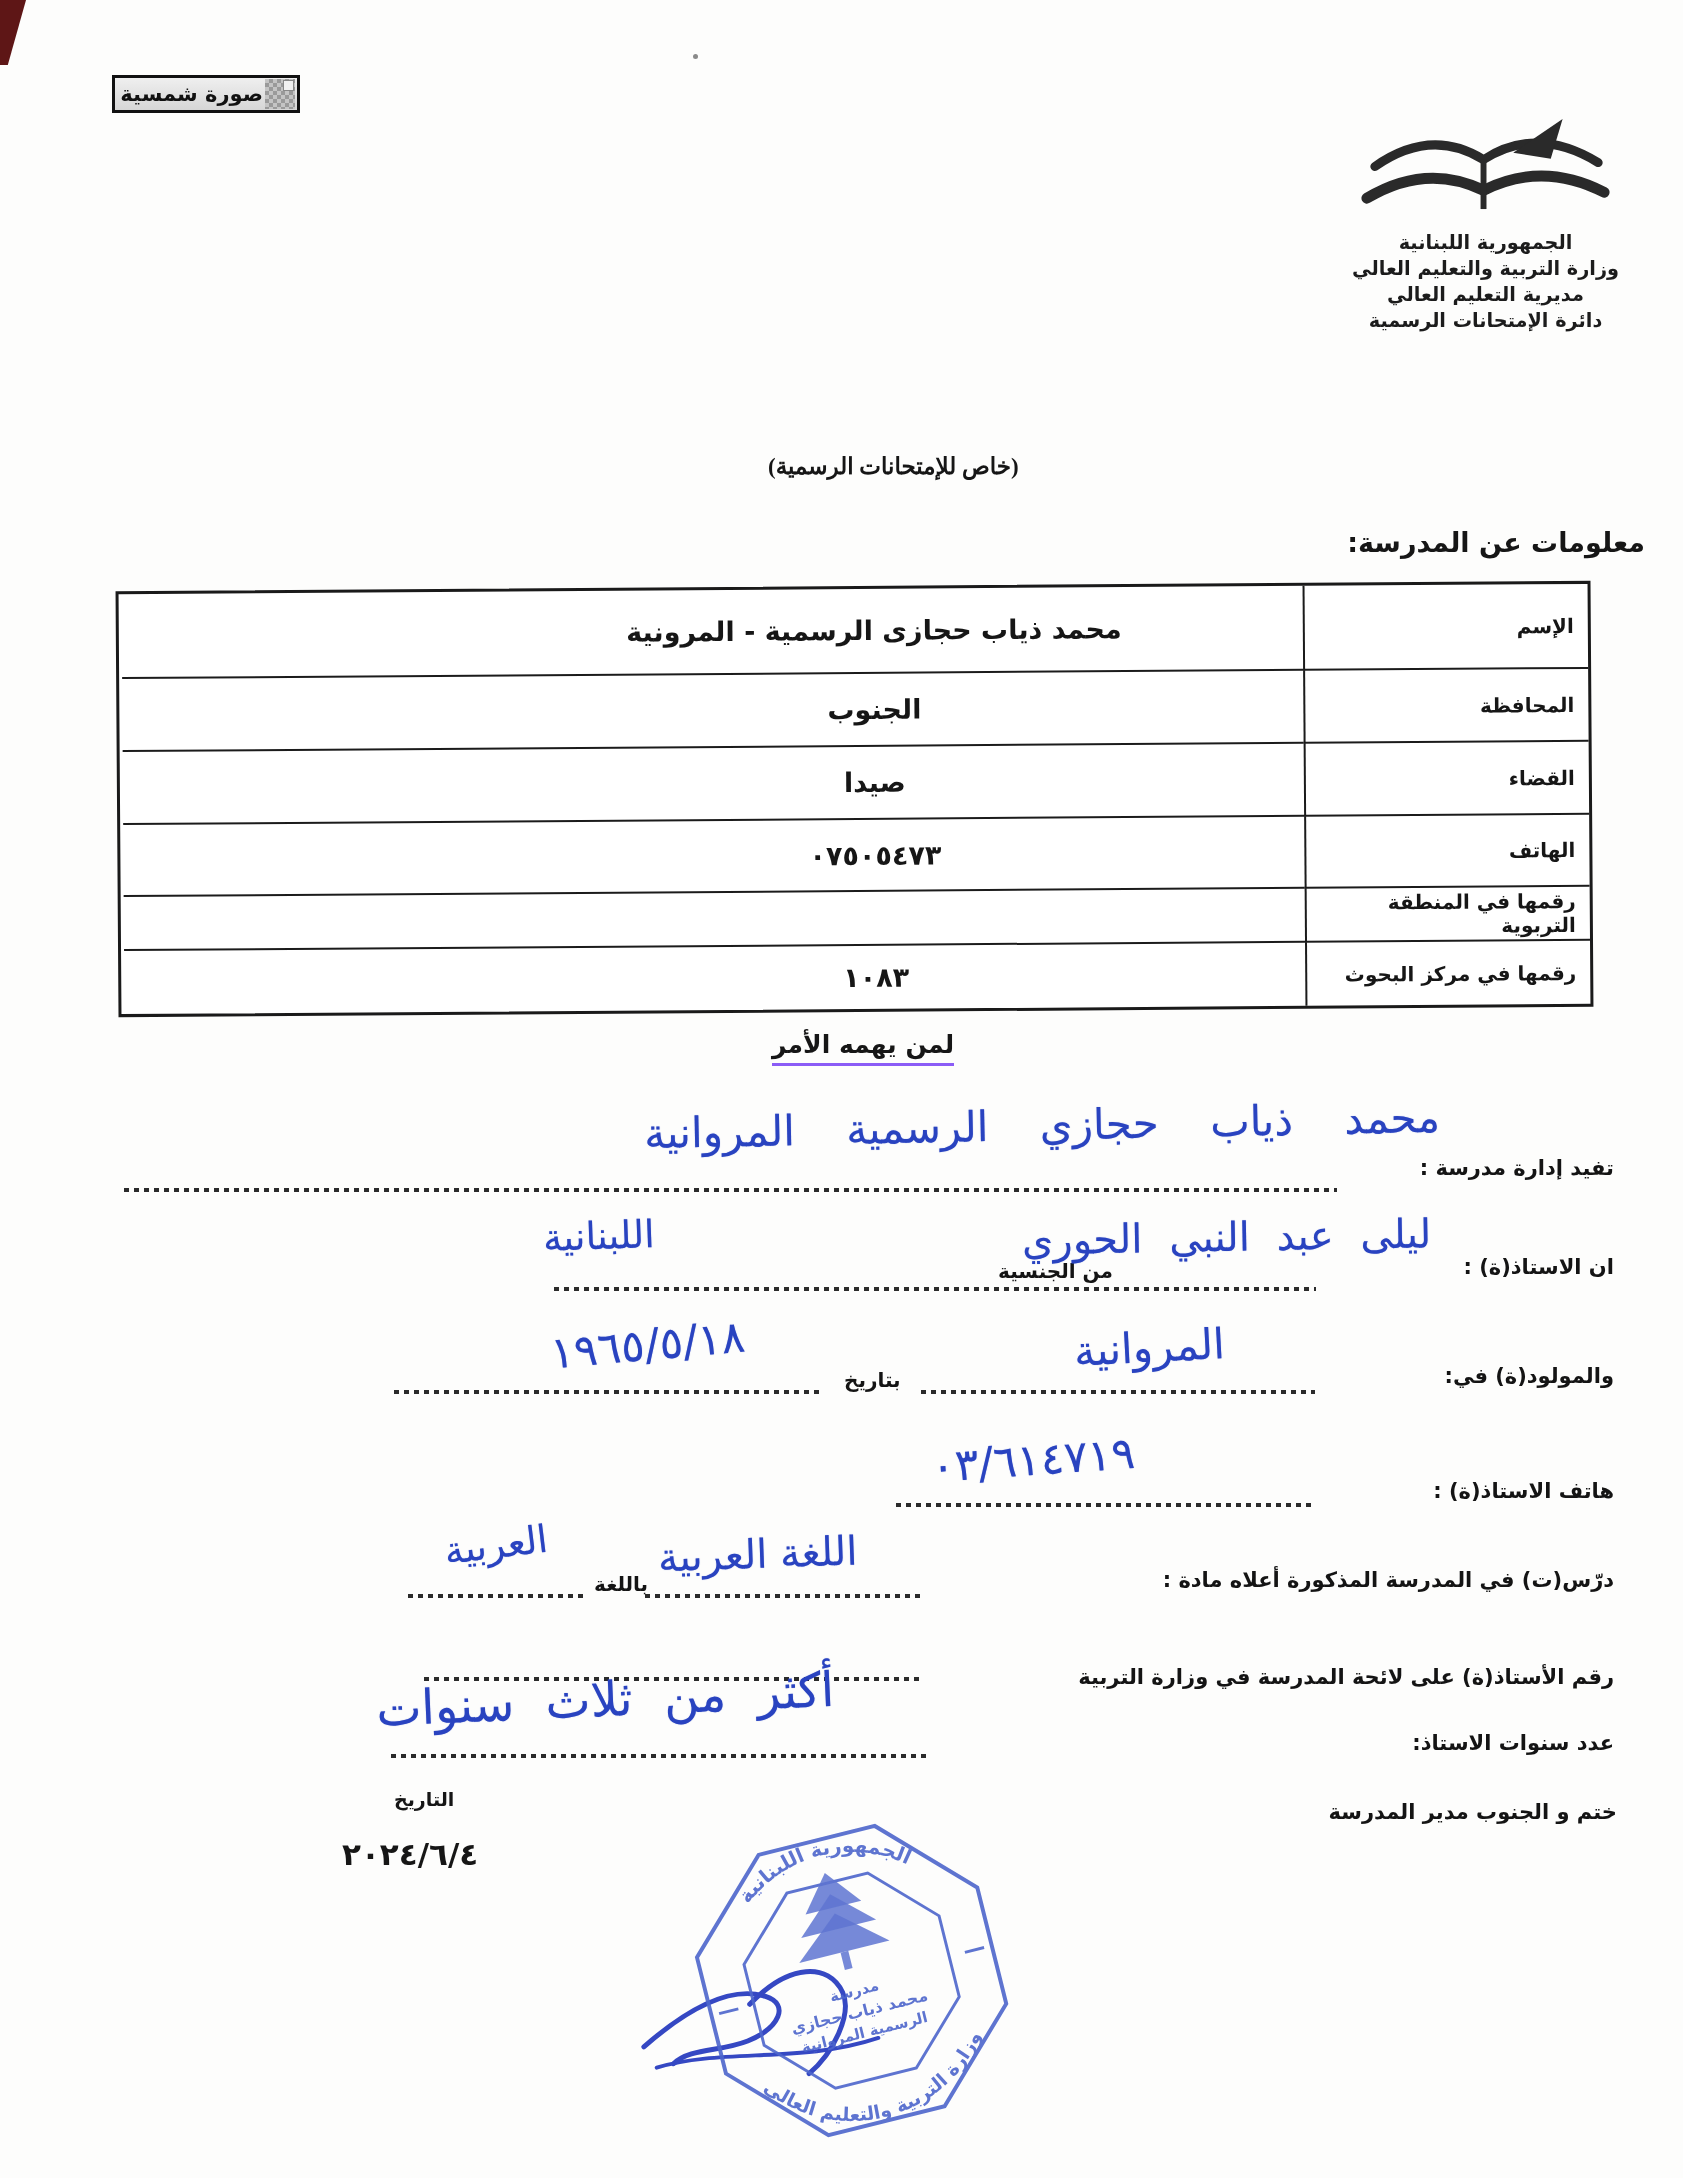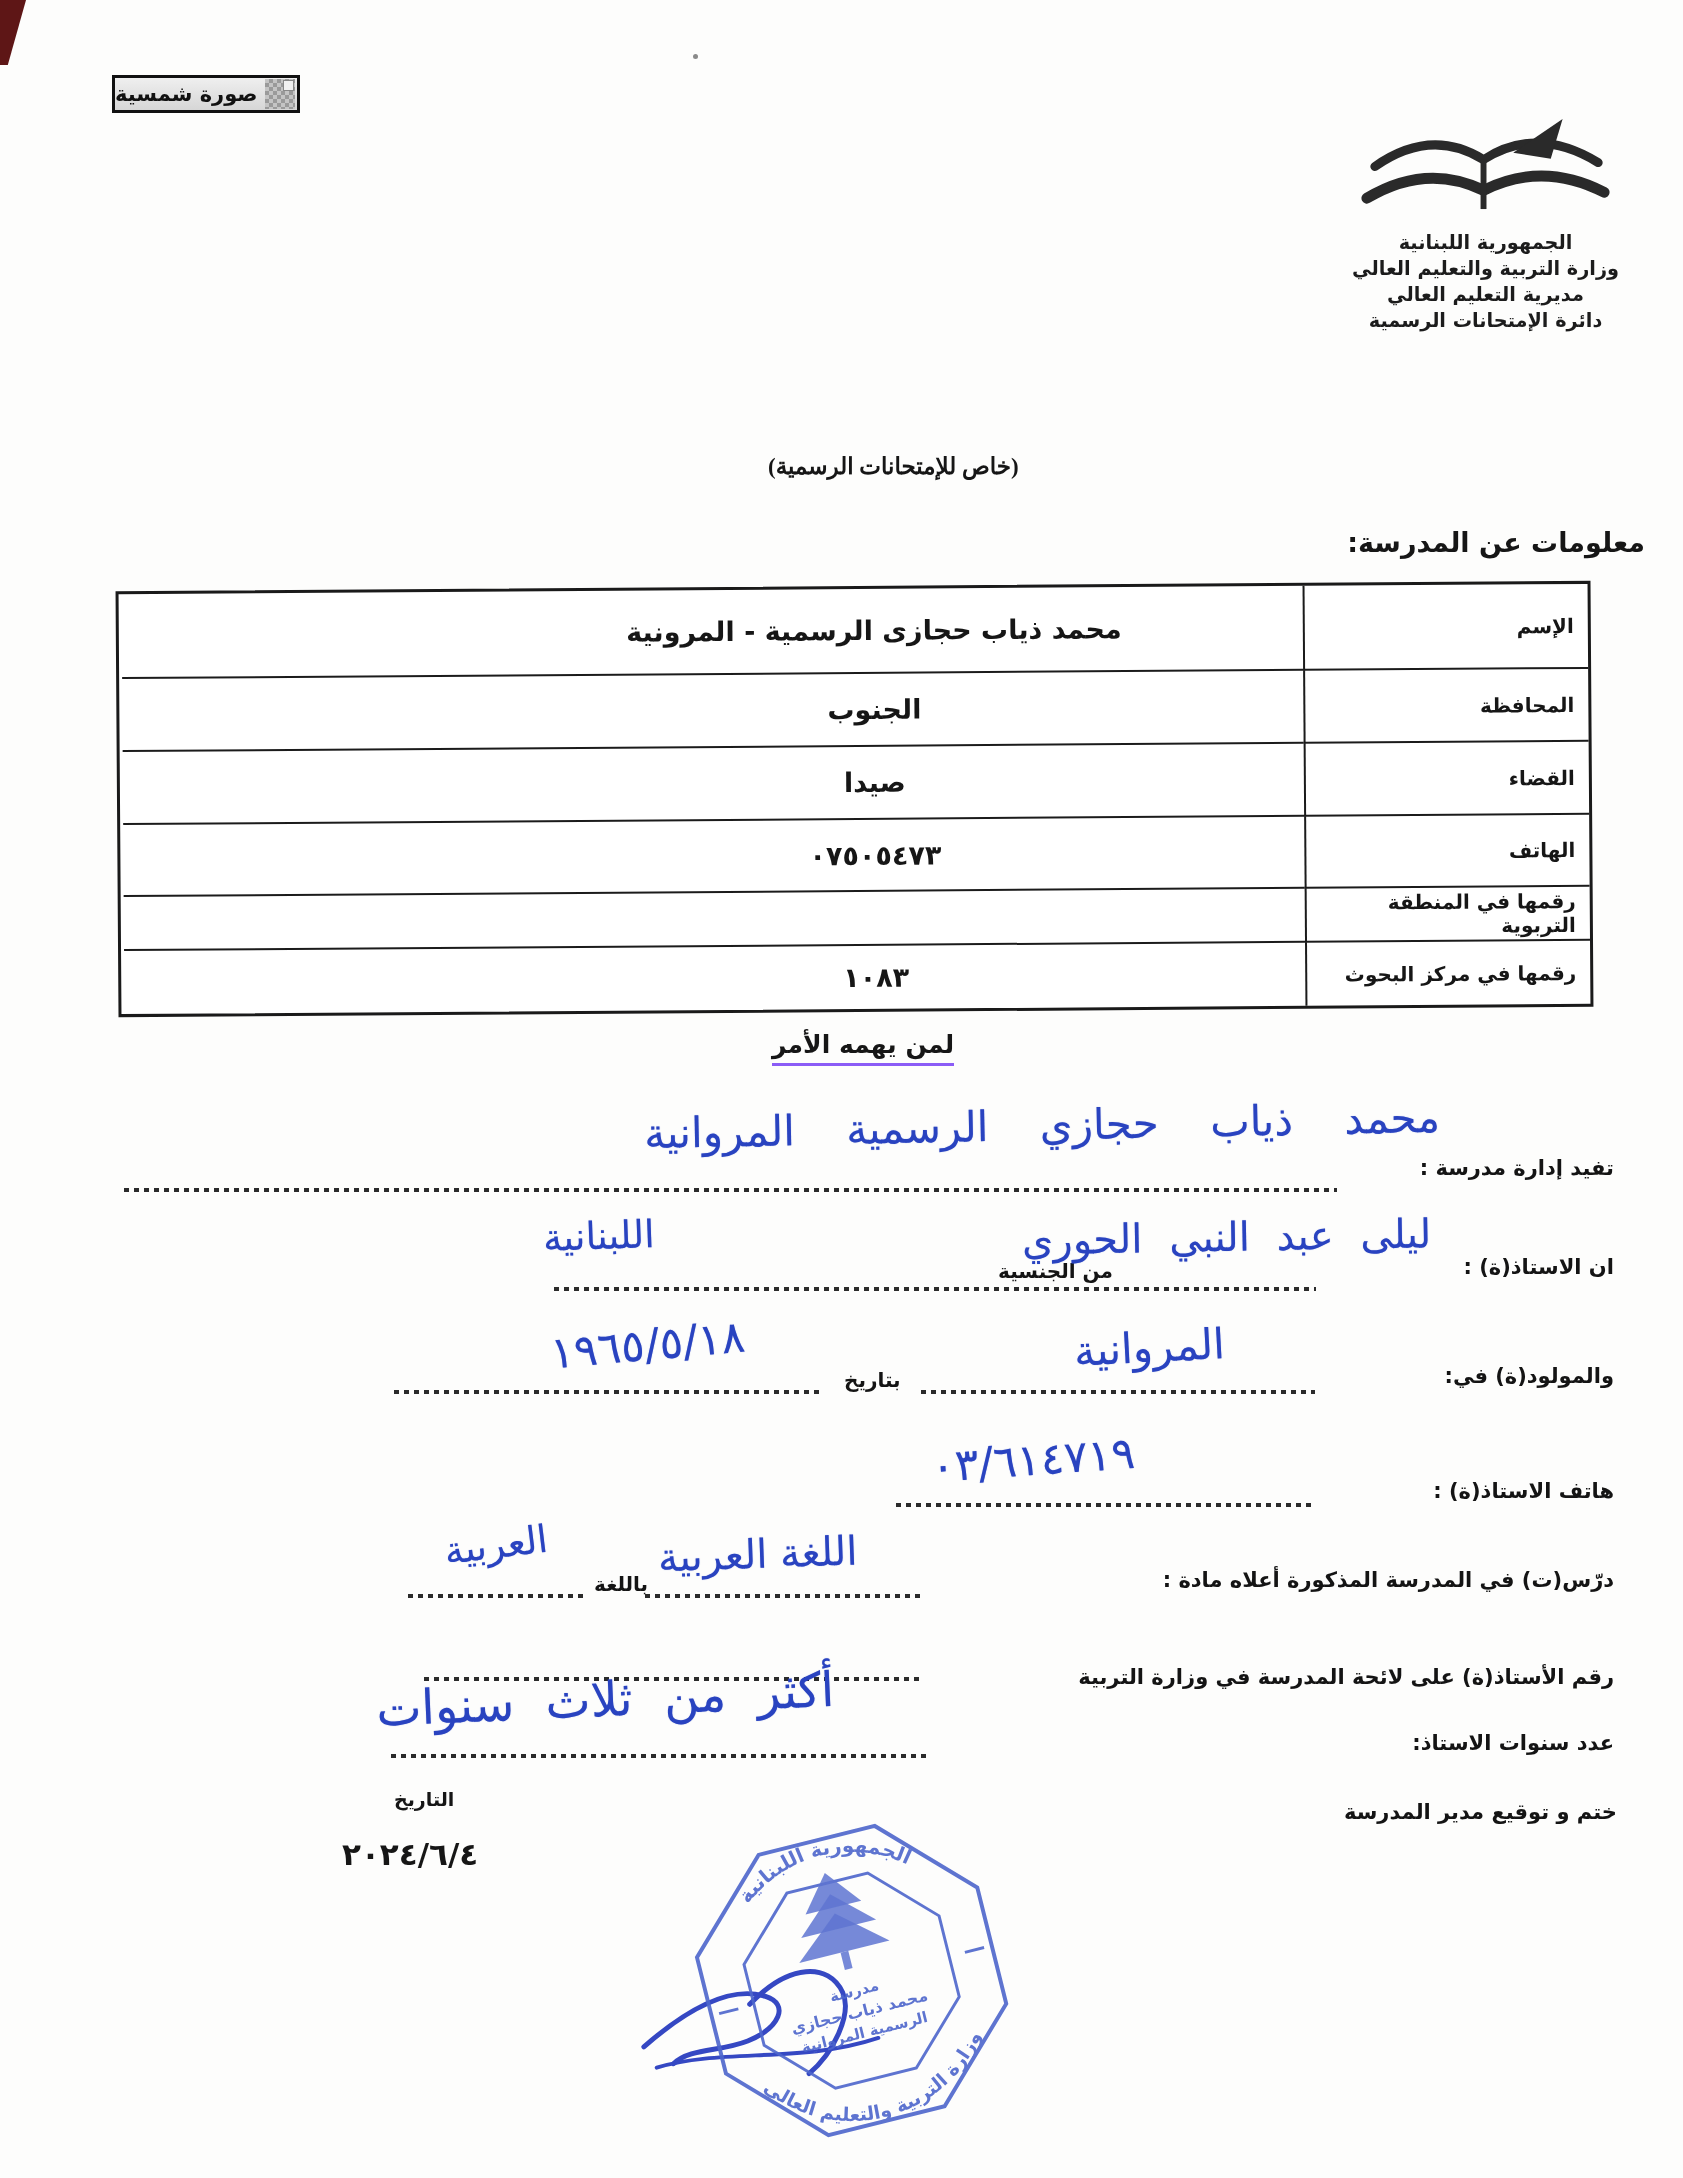--- a/index.html
+++ b/index.html
@@ -11,21 +11,21 @@
 
   
   .corner-mark{left:0;top:0;width:26px;height:65px;background:#5e1616;
                clip-path:polygon(0 0,100% 0,30% 100%,0 100%);}
   .speck{left:693px;top:54px;width:5px;height:5px;border-radius:50%;background:#8a8a8a;}
 
   
   .photo-box{left:112px;top:75px;width:188px;height:38px;border:3px solid #111;
              background:linear-gradient(#efefef,#d6d6d6);display:flex;direction:rtl;
              align-items:center;box-sizing:border-box;}
-  .photo-box .txt{flex:1;text-align:left;font-weight:bold;font-size:21px;color:#111;}
+  .photo-box .txt{flex:1;text-align:right;font-weight:bold;font-size:21px;color:#111;}
   .photo-icon{width:30px;height:30px;margin:0 2px;background:
       repeating-conic-gradient(#9a9a9a 0 25%,#c4c4c4 0 50%) 0 0/8px 8px;position:relative;flex:0 0 auto;}
   .photo-icon::after{content:"";position:absolute;right:1px;top:1px;width:9px;height:9px;background:#f2f2f2;border:1px solid #888;}
 
   
   .logo-block{left:1322px;top:115px;width:327px;text-align:center;}
   .ministry-line{font-weight:bold;font-size:19.3px;line-height:26px;color:#1c1c1c;direction:rtl;}
 
   .doc-title{left:711px;top:360px;font-size:46px;font-weight:bold;letter-spacing:1px;}
   .doc-subtitle{left:768px;top:453px;font-size:23px;font-weight:bold;font-family:Liberation Serif, serif;}
@@ -133,21 +133,21 @@
   <div class="hand" style="left:658px;top:1531px;font-size:40px;transform:rotate(-2deg)">اللغة العربية</div>
   <div class="hand" style="left:444px;top:1523px;font-size:38px;transform:rotate(-7deg)">العربية</div>
 
   <div class="flabel" style="right:69px;top:1665px">رقم الأستاذ(ة) على لائحة المدرسة في وزارة التربية</div>
   <div class="dotline" style="left:424px;width:495px;top:1677px"></div>
 
   <div class="flabel" style="right:69px;top:1731px">عدد سنوات الاستاذ:</div>
   <div class="dotline" style="left:391px;width:535px;top:1754px"></div>
   <div class="hand" style="left:376px;top:1671px;font-size:48px;word-spacing:16px;transform:rotate(-2.5deg)">أكثر من ثلاث سنوات</div>
 
-  <div class="flabel" style="right:66px;top:1800px">ختم و توقيع مدير المدرسة</div>
+  <div class="flabel" style="right:66px;top:1800px">ختم و الجنوب مدير المدرسة</div>
   <div class="abs rtl nowrap date-label">التاريخ</div>
   <div class="abs nowrap date-value ltr">٢٠٢٤/٦/٤</div>
 
   <div class="abs stamp-wrap">
     <svg width="465" height="347" viewBox="0 0 470 350">
 
       <g stroke="#2b3fc0" fill="none" stroke-linecap="round" opacity="0.95">
         <path d="M15 235 C 55 200, 100 172, 138 184 C 163 192, 152 216, 120 229 C 92 240, 62 236, 45 252" stroke-width="5"></path>
         <path d="M122 192 C 162 150, 202 150, 216 180 C 226 202, 206 242, 182 262" stroke-width="5"></path>
         <path d="M28 256 C 95 236, 175 252, 252 226" stroke-width="4"></path>

